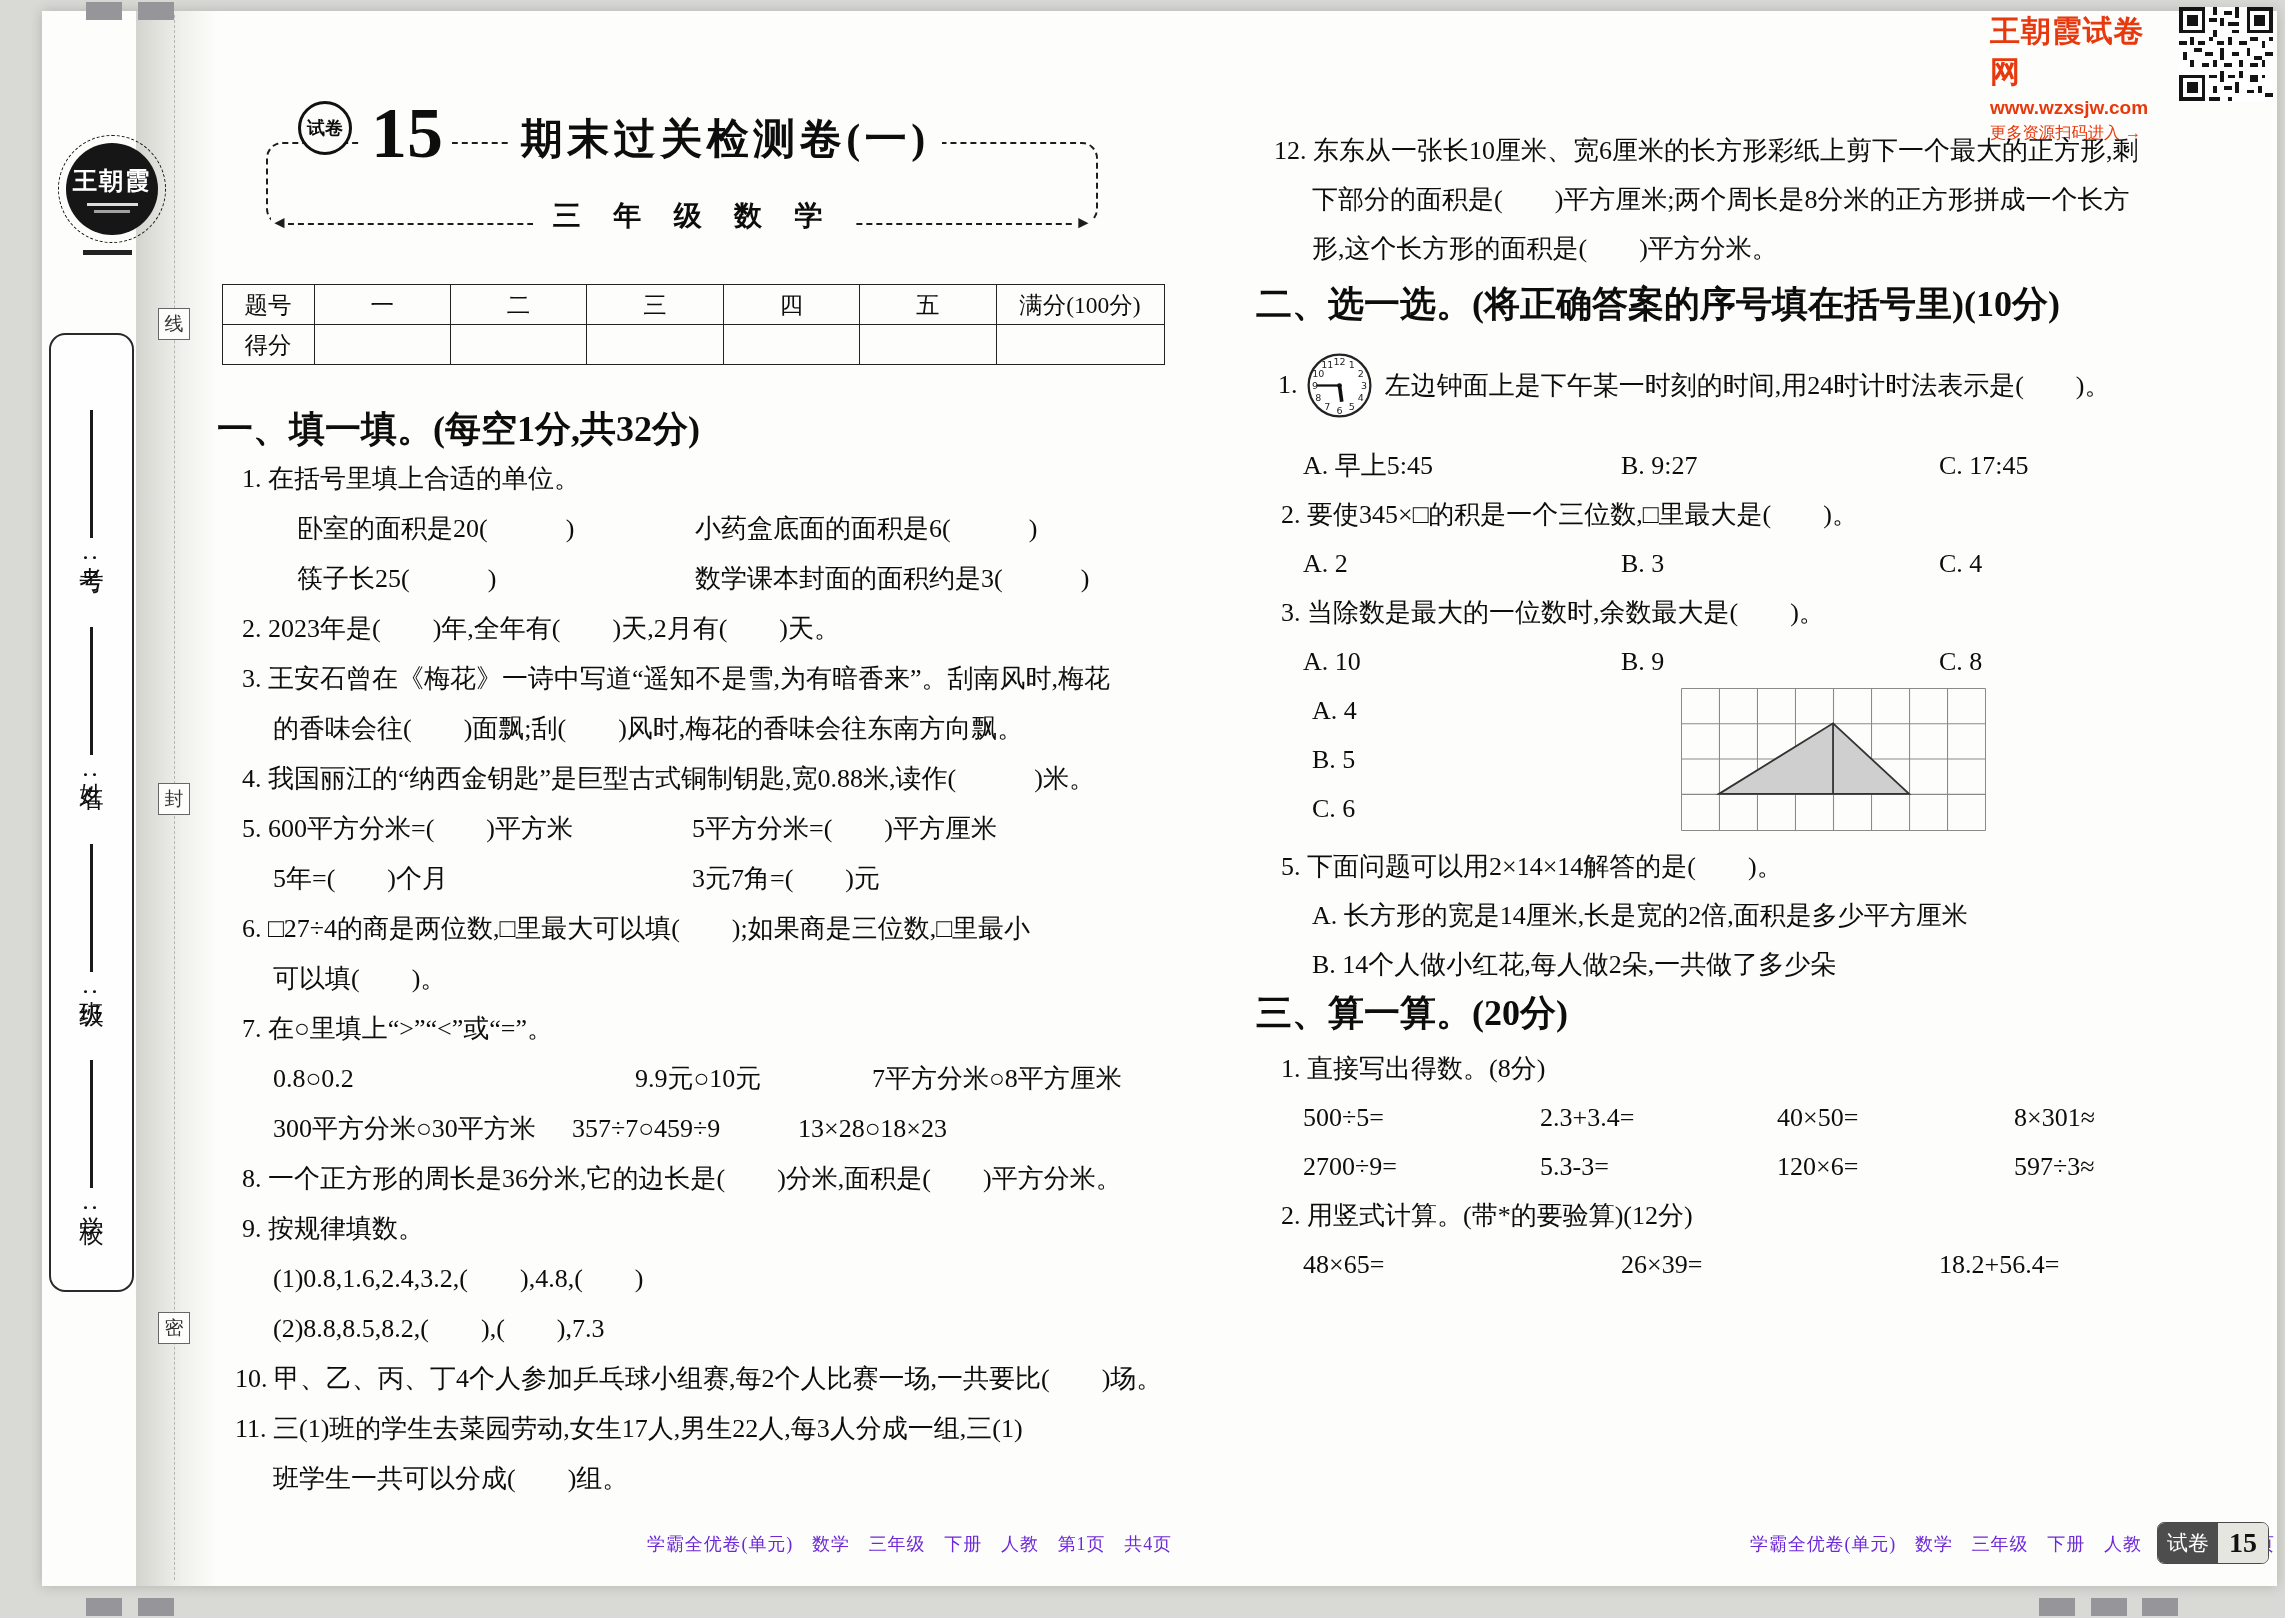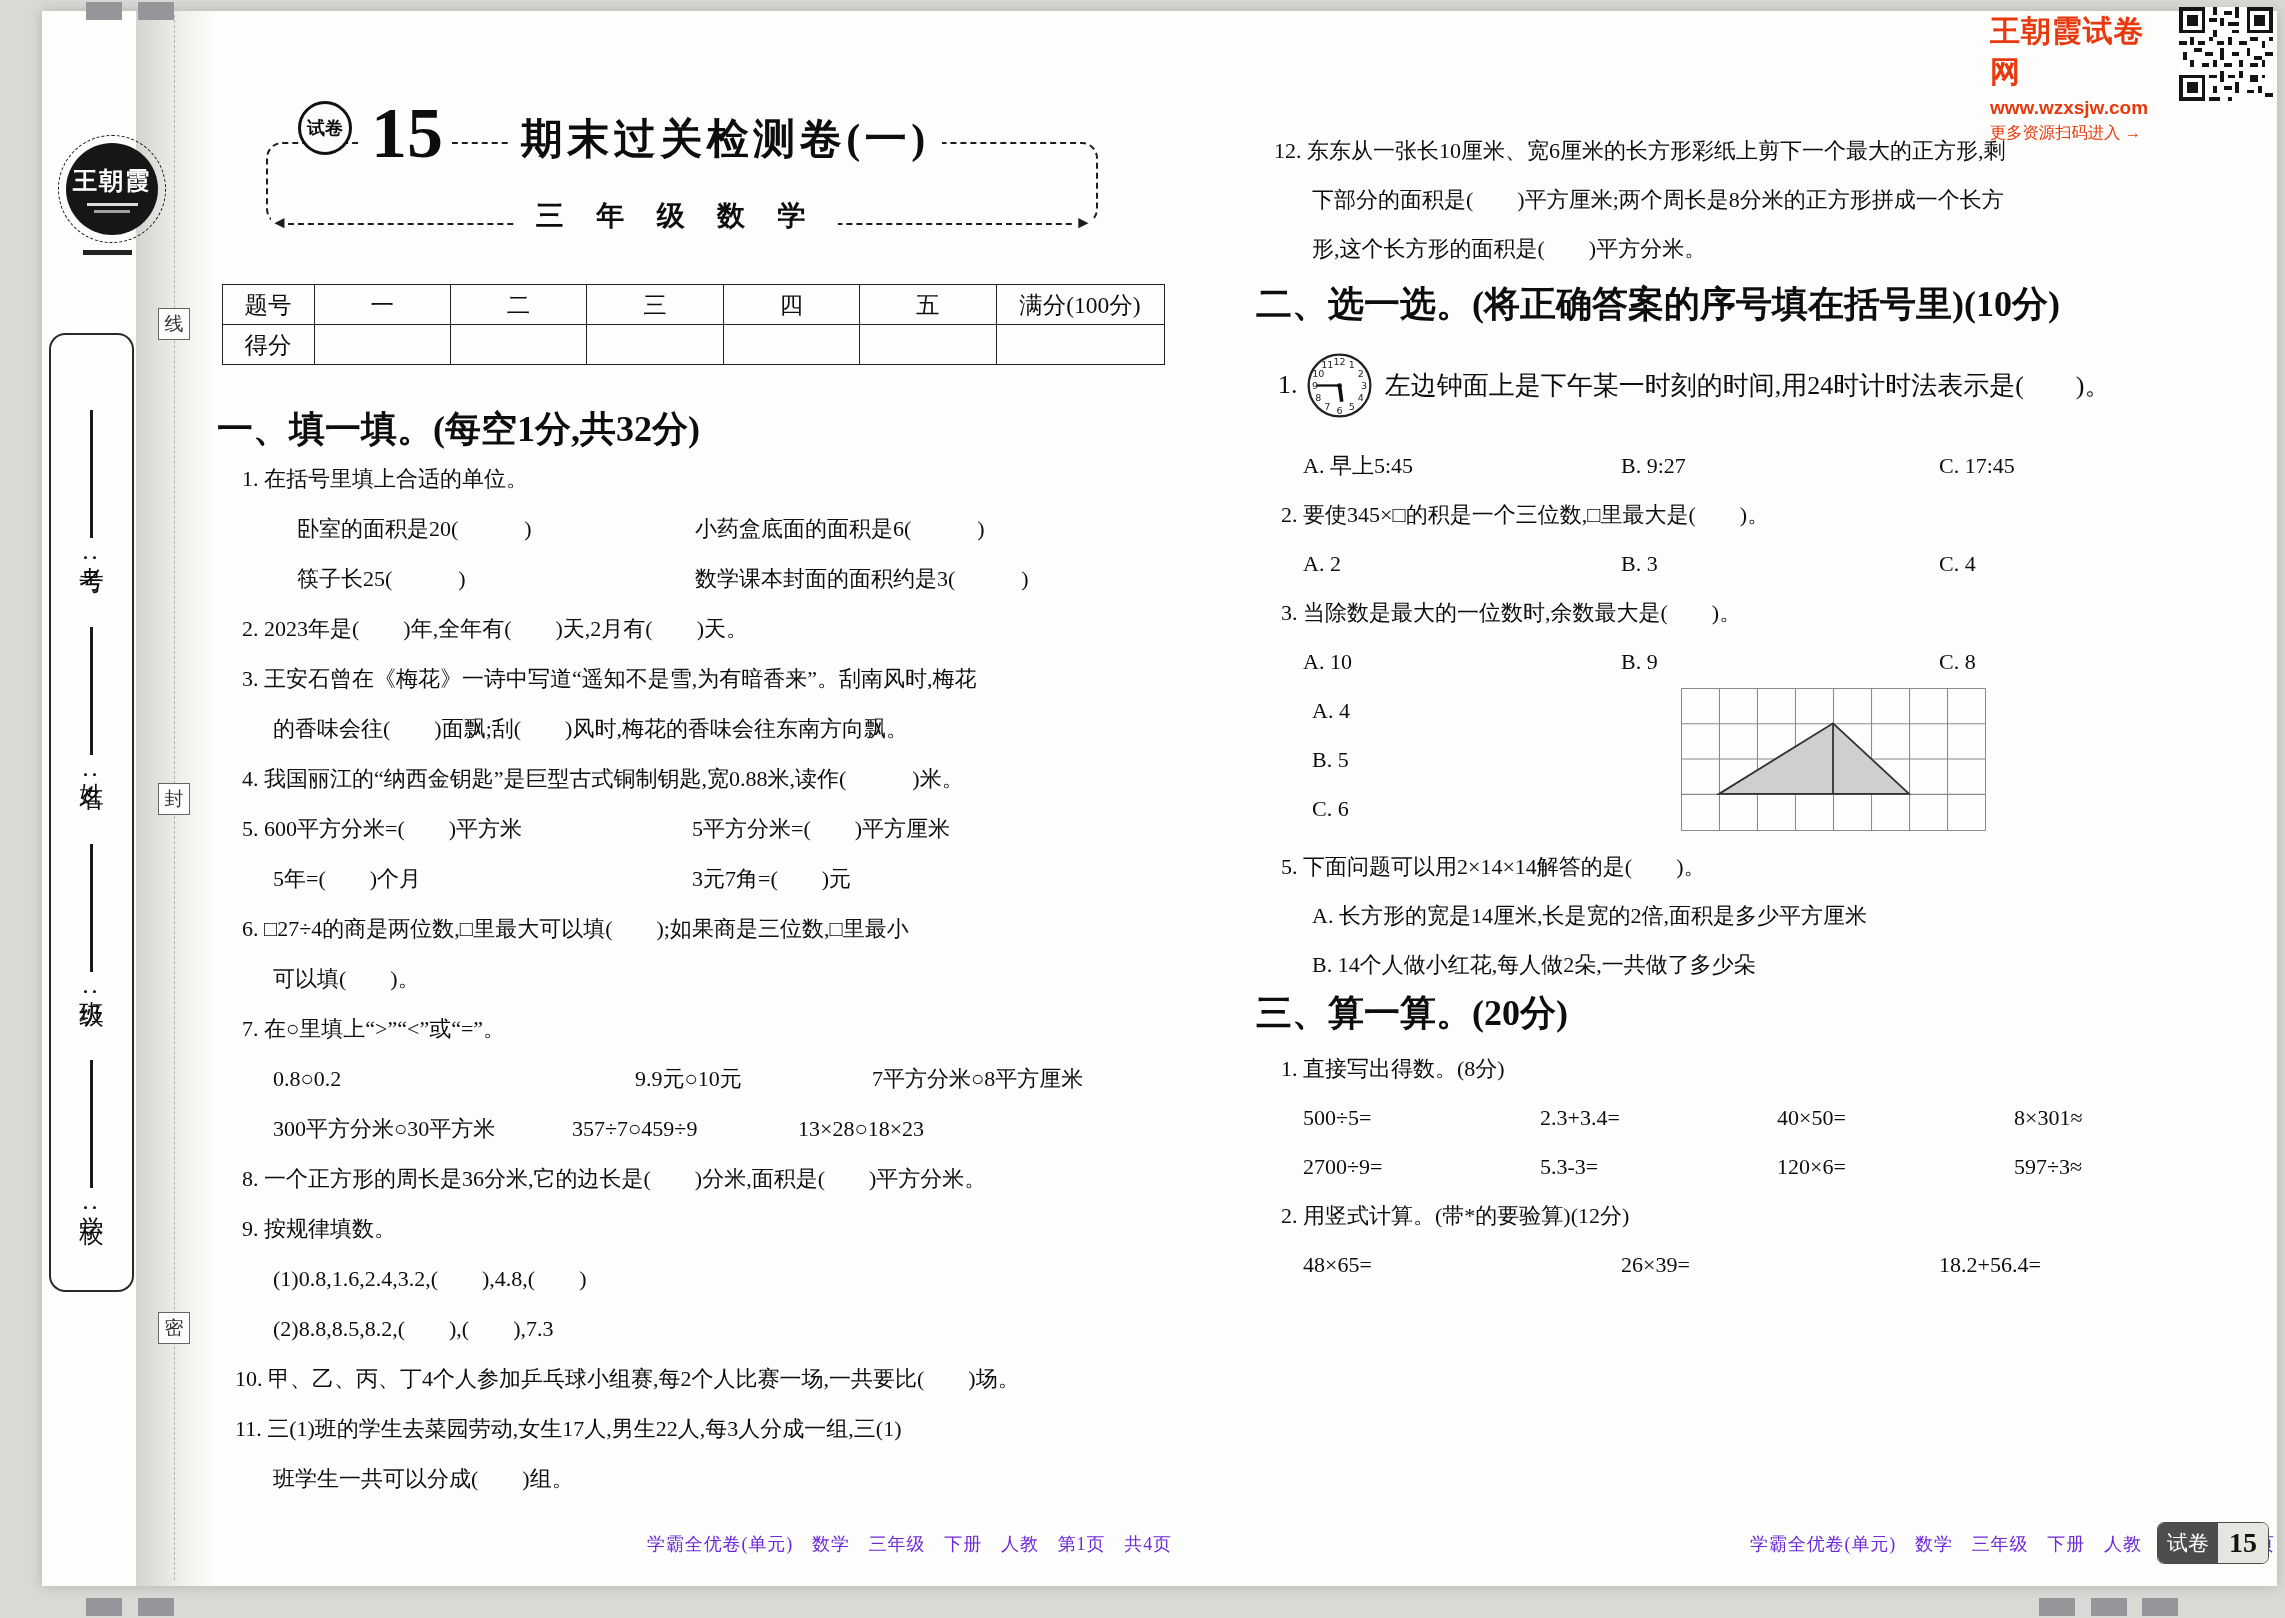--- a/index.html
+++ b/index.html
@@ -42,33 +42,33 @@
   
   .title-wrap{position:relative;height:156px;}
   .tframe{position:absolute;left:49px;top:56px;width:832px;height:83px;border:2.7px dashed #1d1d1d;border-radius:16.3px;}
   .badge{position:absolute;left:81px;top:14.5px;width:54px;height:54px;border:3.2px solid #111;border-radius:50%;
          background:#fdfdfb;display:flex;align-items:center;justify-content:center;
          font-size:18px;font-weight:bold;z-index:2;}
   .bignum{position:absolute;left:145px;top:11px;font-size:72px;line-height:72px;font-weight:bold;
          background:#fdfdfb;padding:0 9px;z-index:2;}
   .extitle{position:absolute;left:291px;top:25px;font-size:42px;line-height:56px;font-weight:bold;
          letter-spacing:4.5px;background:#fdfdfb;padding:0 12.7px;z-index:2;}
-  .subtitle{position:absolute;left:44px;top:110px;width:832px;text-align:center;z-index:2;}
+  .subtitle{position:absolute;left:61px;top:110px;width:832px;text-align:center;z-index:2;}
   .subtitle span{background:#fdfdfb;padding:0 20px;font-size:28px;font-weight:bold;letter-spacing:12.7px;
          line-height:40px;display:inline-block;}
   .arrow{position:absolute;top:127px;font-size:17px;color:#1d1d1d;z-index:2;background:#fdfdfb;}
   .arrow-l{left:54px;} .arrow-r{left:858px;}
   
   .score-table{border-collapse:collapse;margin:42px 0 0 4.5px;width:943px;table-layout:fixed;}
   .score-table td{border:1.8px solid #222;height:40px;text-align:center;font-size:23.5px;background:#fdfdfb;}
   .score-table .c0{width:92px;} .score-table .cf{width:168px;}
   
   .content{margin-top:39px;}
   .content-r{margin-top:36px;}
-  .line{font-size:22px;white-space:nowrap;}
+  .line{font-size:26px;white-space:nowrap;}
   #col-left .line{line-height:50px;}
   #col-right .line{line-height:49px;}
   .sec{font-weight:bold;font-size:36px;}
   .stem{padding-left:25px;}
   .stem2{padding-left:18px;}
   .cont{padding-left:56px;}
   .flexline{display:flex;}
   .ind28{padding-left:25px;} .ind62{padding-left:56px;} .ind88{padding-left:80px;}
   .cw440{width:398px;flex:none;} .cw497{width:450px;flex:none;} .cw463{width:419px;flex:none;}
   .cw400{width:362px;flex:none;} .cw262f{width:237px;flex:none;}

